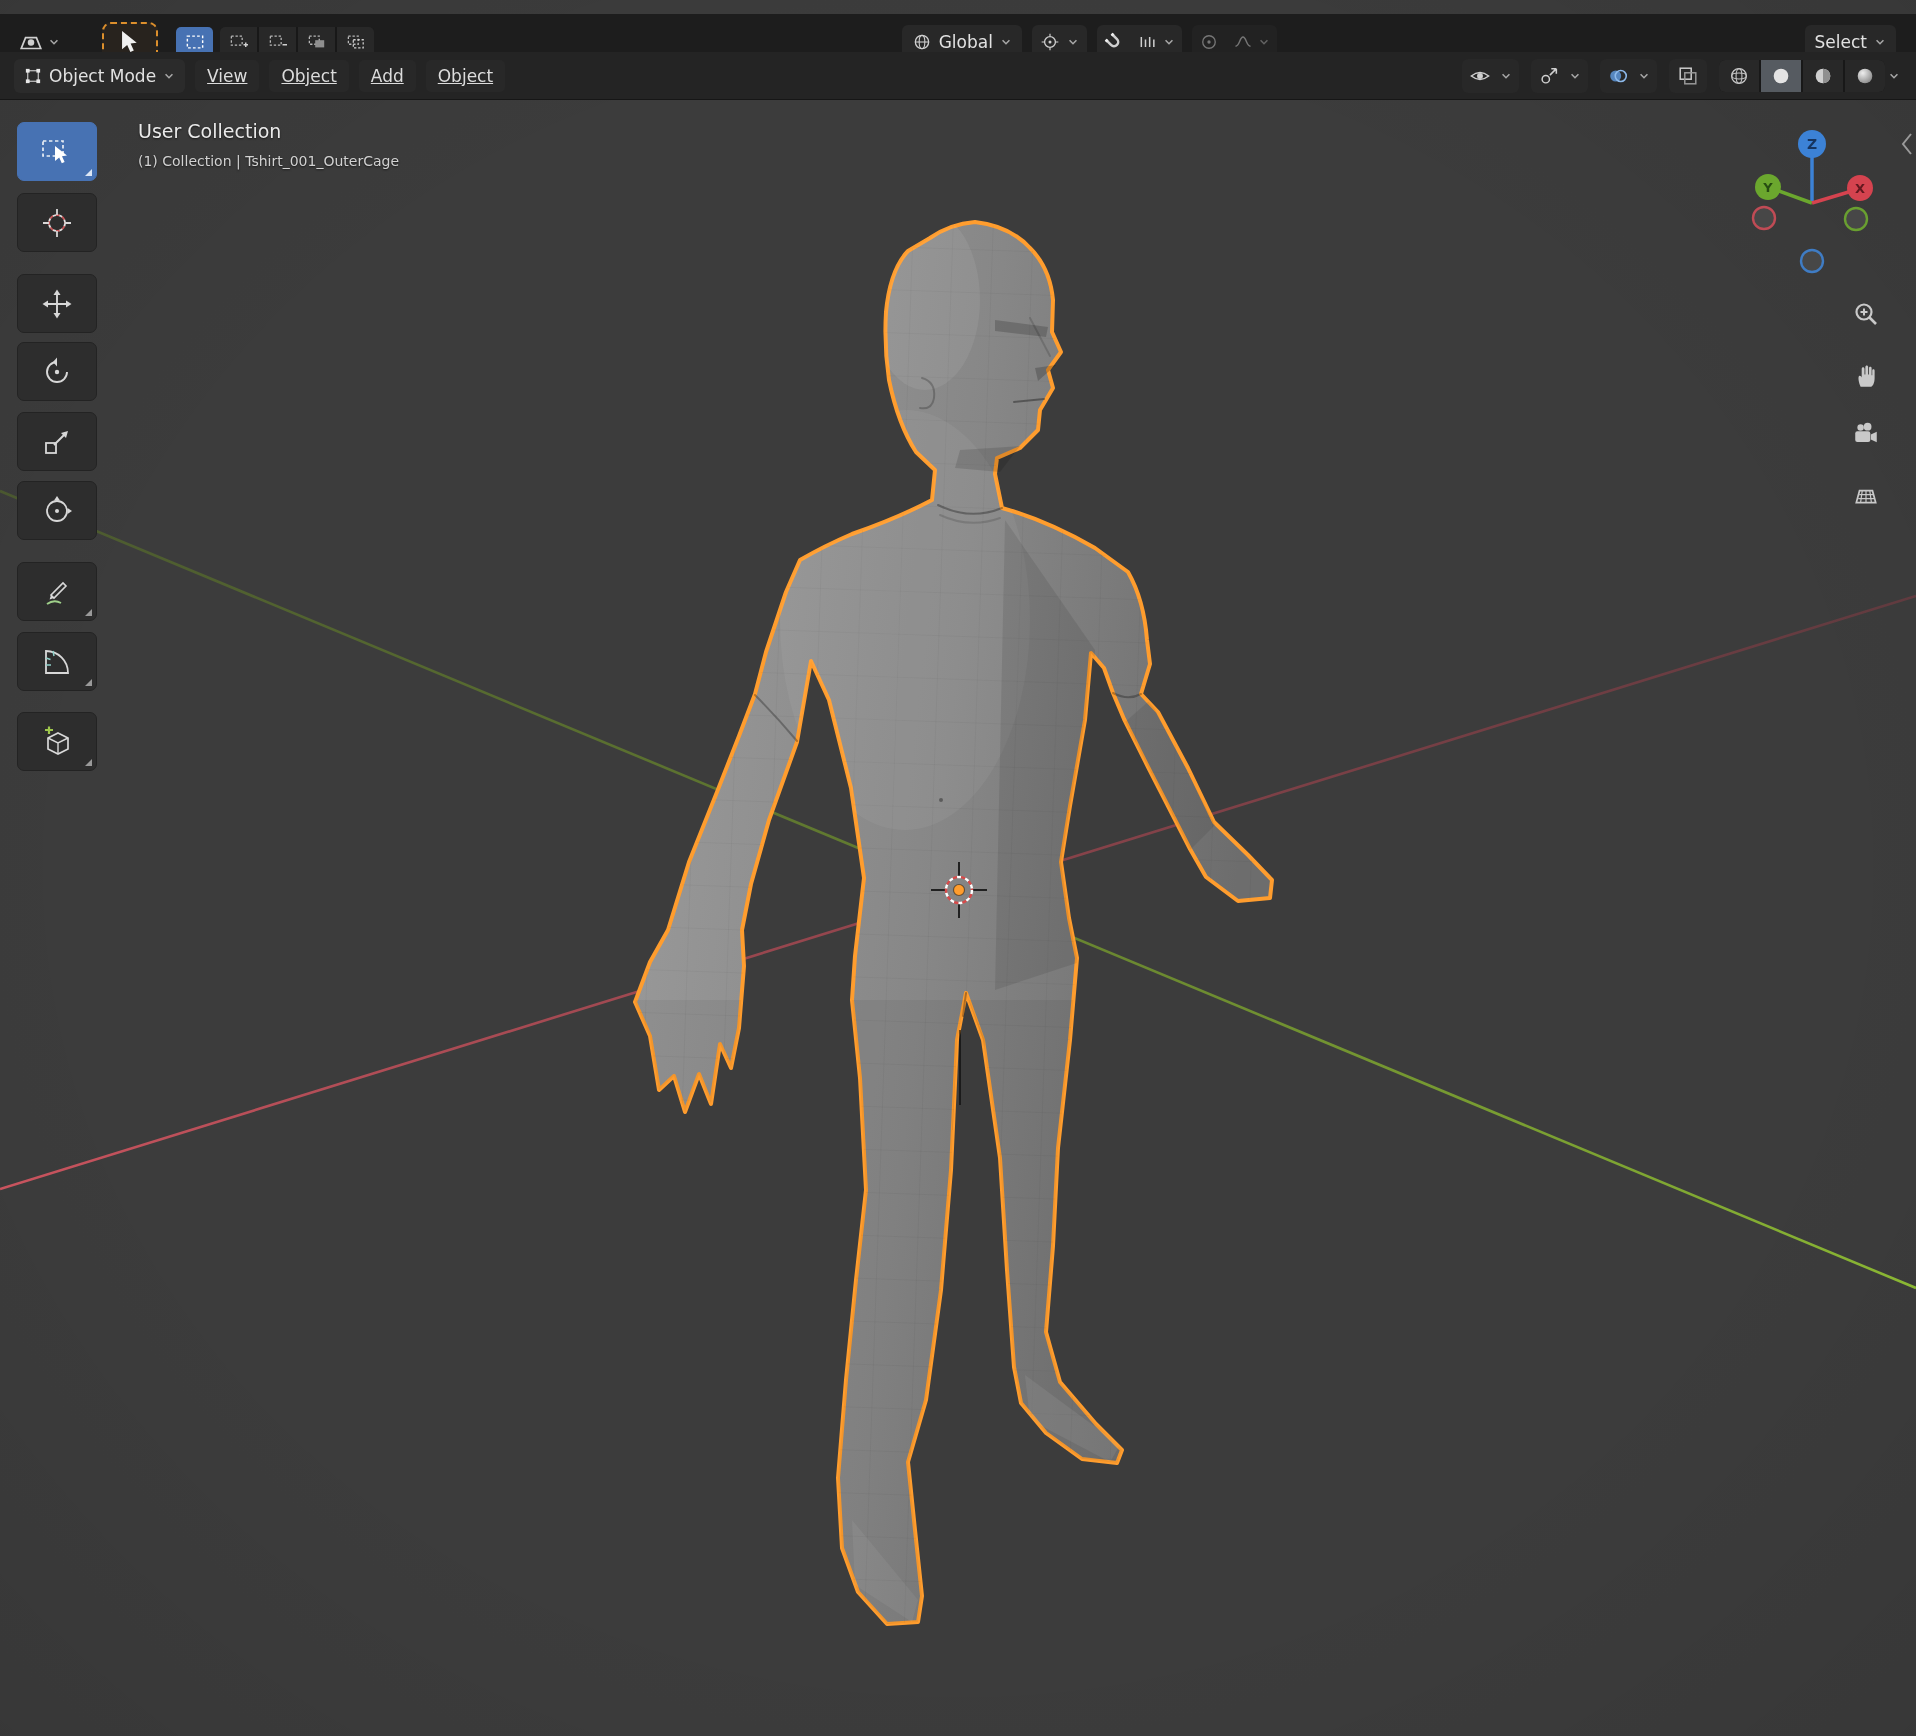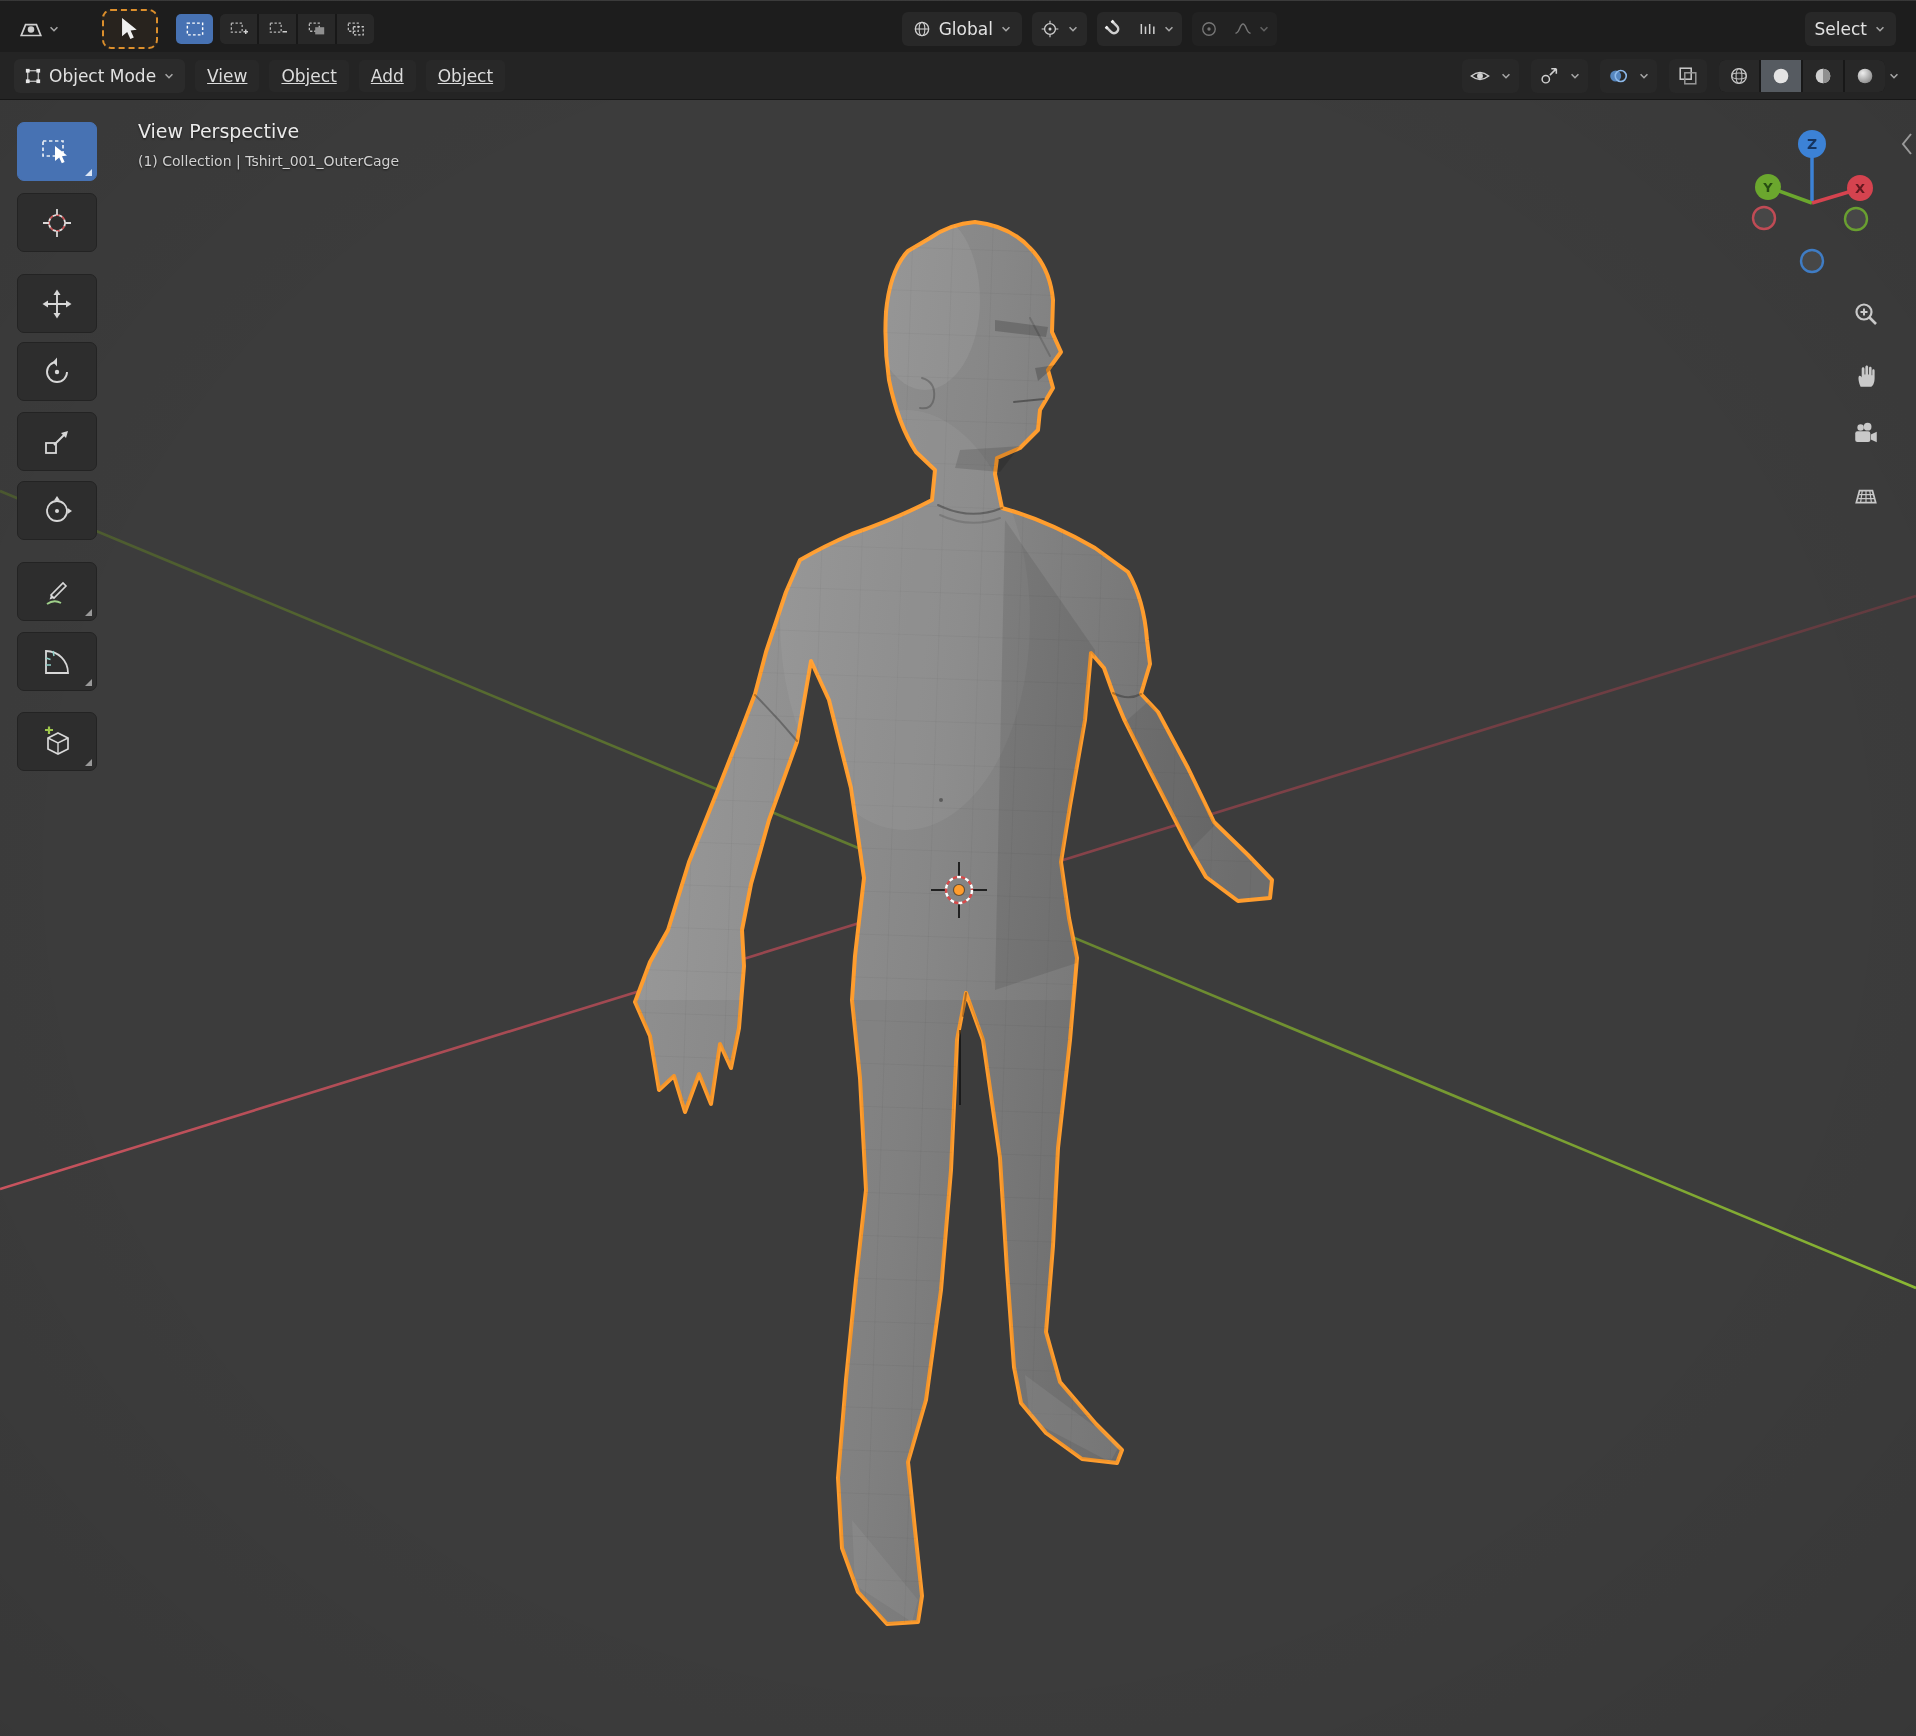--- a/index.html
+++ b/index.html
@@ -6,21 +6,21 @@
   html,body { width:1916px; height:1736px; overflow:hidden; }
   body {
     position:relative;
     background:#3c3c3c;
     font-family:"DejaVu Sans", sans-serif;
     color:#dcdcdc;
     font-size:17px;
   }
   
   .row1 {
-    position:absolute; top:1px; left:0; right:0; height:56px;
+    position:absolute; top:14px; left:0; right:0; height:56px;
     background:#1d1d1d; display:flex; align-items:center;
     padding:0 20px 0 14px; z-index:10; border-bottom:1px solid #141414;
   }
   .row2 {
     position:absolute; top:52px; left:0; right:0; height:48px;
     background:#242424; display:flex; align-items:center;
     padding:0 16px 0 14px; gap:10px; z-index:10; border-bottom:1px solid #161616;
   }
   .hbtn {
     display:flex; align-items:center; gap:7px;
@@ -387,21 +387,21 @@
         </div>
       </div>
       <svg width="12" height="12" viewBox="0 0 14 14">
         <path d="M3 5 L7 9 L11 5" stroke="#a8a8a8" stroke-width="1.8" fill="none"></path>
       </svg>
     </div>
   </div>
 </div>
 
 <div class="vp-text">
-  <div class="l1">View Perspective</div>
+  <div class="l1">User Collection</div>
   <div class="l2">(1) Collection | Tshirt_001_OuterCage</div>
 </div>
 
 <div class="toolbar">
   <div class="tbtn active" style="top:122px;">
     <svg width="32" height="30" viewBox="0 0 32 30">
       <rect x="2" y="4" width="20" height="15" fill="none" stroke="#e9eef5" stroke-width="1.7" stroke-dasharray="3.4 2.6"></rect>
       <g transform="translate(14,9)">
           <use href="#cursorArrow" fill="#ffffff"></use>
         </g>

